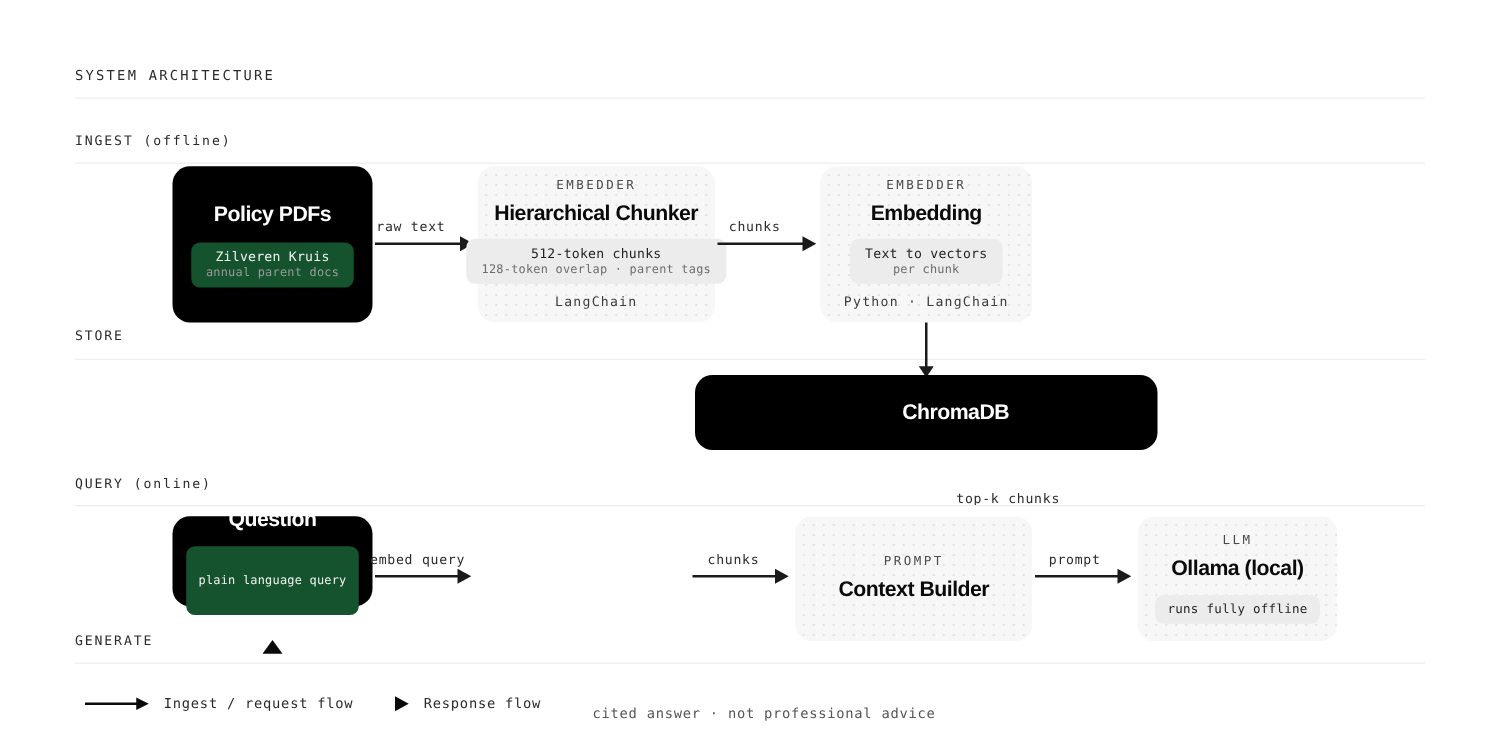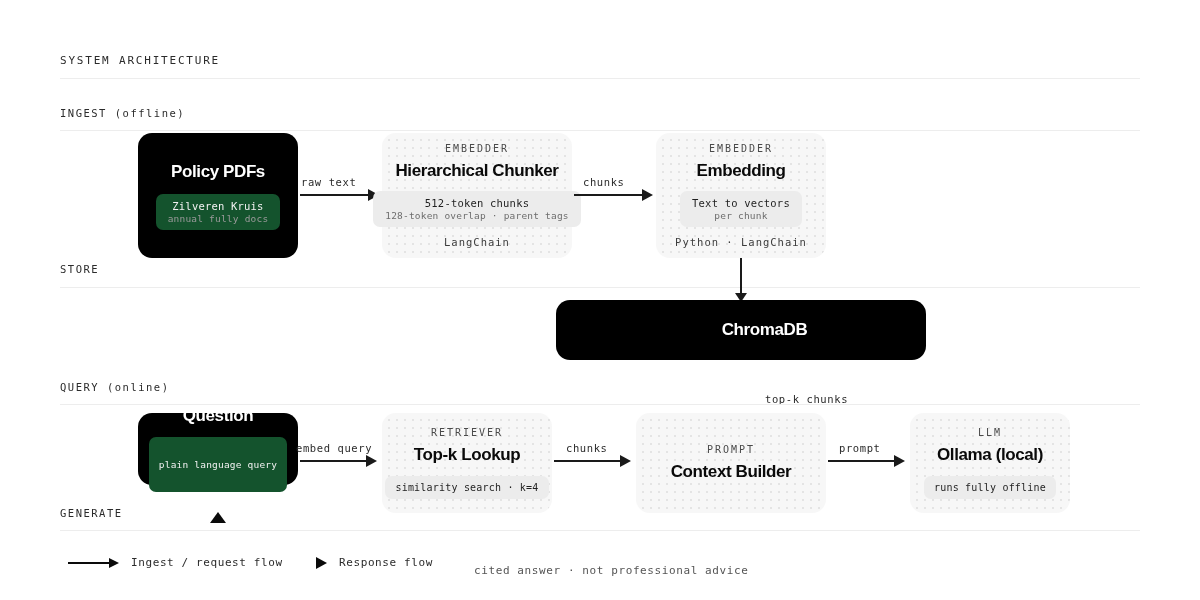--- a/index.html
+++ b/index.html
@@ -198,21 +198,21 @@
   <div class="section-label" style="left:52px; top:46px; font-size:11px; letter-spacing:1.8px;">SYSTEM ARCHITECTURE</div>
   <div class="rule" style="left:52px; top:70px; width:1080px;"></div>
 
   <div class="section-label" style="left:52px; top:99px;">INGEST (offline)</div>
   <div class="rule" style="left:52px; top:122px; width:1080px;"></div>
 
   <div class="card dark" style="left:130px; top:125px; width:160px; height:125px;">
     <div class="title" style="margin-bottom:12px;">Policy PDFs</div>
     <div class="chip">
       <span class="chip-line1">Zilveren Kruis</span>
-      <span class="chip-line2">annual fully docs</span>
+      <span class="chip-line2">annual parent docs</span>
     </div>
   </div>
 
   <div class="edge-label" style="left:293px; top:168px;">raw text</div>
   <div class="conn" style="left:292px; top:186px; width:70px;"></div>
   <div class="conn-head" style="left:360px; top:181px;"></div>
 
   <div class="card light" style="left:374px; top:125px; width:190px; height:125px;">
     <div class="kicker">EMBEDDER</div>
     <div class="title" style="margin-top:7px;">Hierarchical Chunker</div>
@@ -257,27 +257,20 @@
       <span class="chip-line1" style="font-size:9.5px;">plain language query</span>
     </div>
   </div>
 
   <div class="conn-head-up" style="left:202px; top:504px;"></div>
 
   <div class="edge-label" style="left:288px; top:434px;">embed query</div>
   <div class="conn" style="left:292px; top:452px; width:68px;"></div>
   <div class="conn-head" style="left:358px; top:447px;"></div>
 
-  <div class="card light" style="left:374px; top:405px; width:170px; height:100px;">
-    <div class="kicker">RETRIEVER</div>
-    <div class="title" style="margin-top:7px;">Top-k Lookup</div>
-    <div class="chip" style="margin-top:11px; padding:6px 10px;">
-      <span class="chip-line1" style="font-size:10px;">similarity search · k=4</span>
-    </div>
-  </div>
 
   <div class="edge-label" style="left:558px; top:434px;">chunks</div>
   <div class="conn" style="left:546px; top:452px; width:68px;"></div>
   <div class="conn-head" style="left:612px; top:447px;"></div>
 
   <div class="card light" style="left:628px; top:405px; width:190px; height:100px;">
     <div class="kicker">PROMPT</div>
     <div class="title" style="margin-top:7px;">Context Builder</div>
   </div>
 

